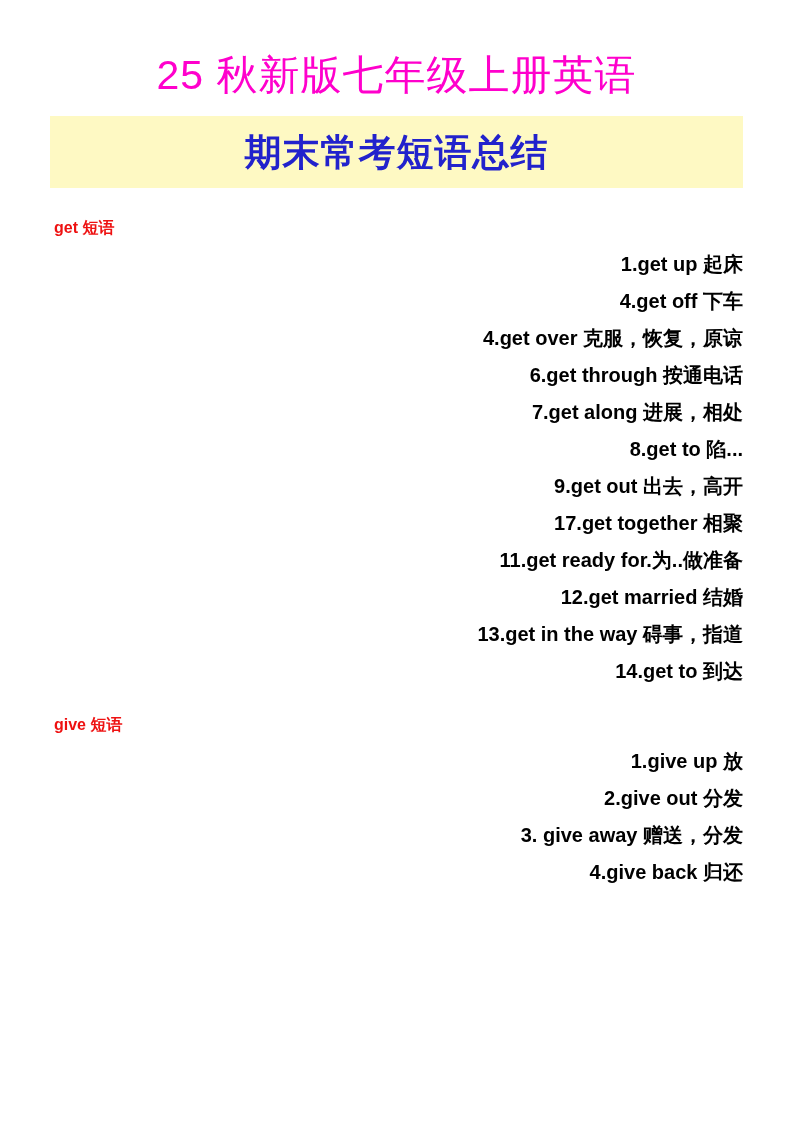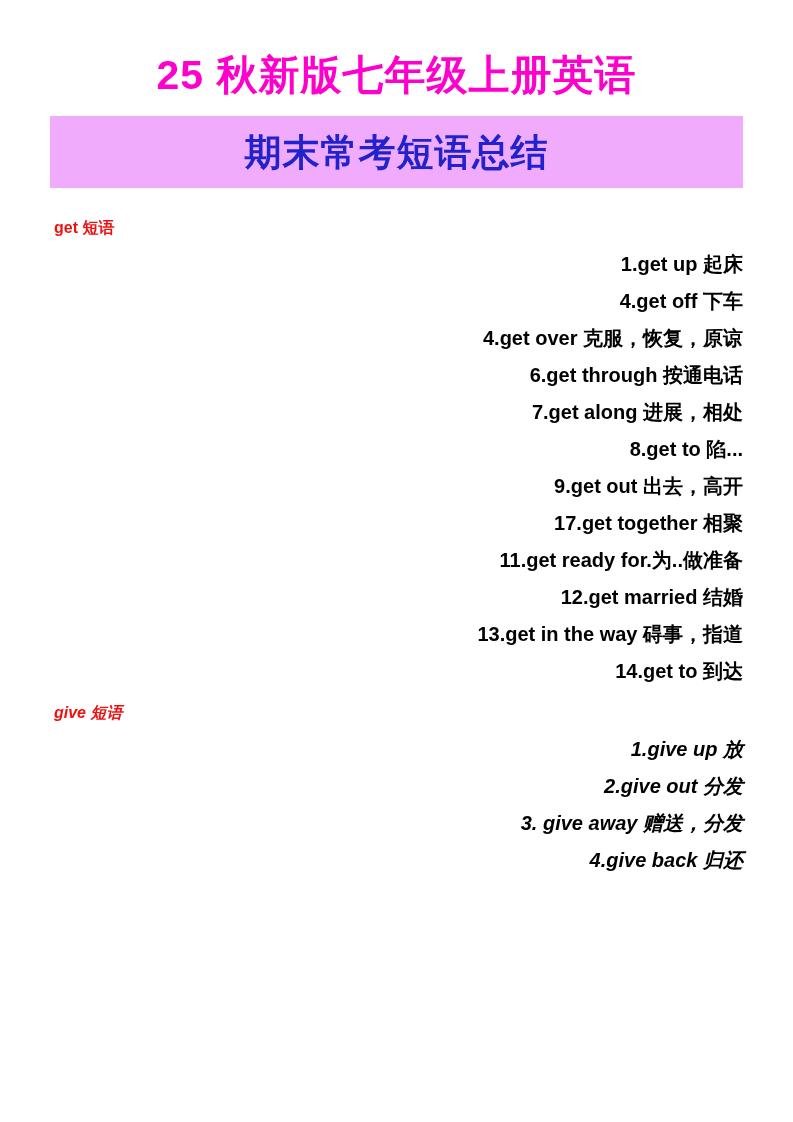--- a/index.html
+++ b/index.html
@@ -19,28 +19,28 @@
     height: 1122px;
     box-sizing: border-box;
     padding: 0 50px;
   }
   .title-main {
     margin: 0;
     padding-top: 52px;
     text-align: center;
     color: #ff00cc;
     font-size: 41px;
-    font-weight: bold;
+    font-weight: normal;
     letter-spacing: 1px;
     line-height: 1.15;
     white-space: nowrap;
   }
   .title-band {
     margin-top: 17px;
-    background: #f0abfc;
+    background: #fef9c3;
     height: 72px;
     display: flex;
     align-items: center;
     justify-content: center;
   }
   .title-sub {
     margin: 0;
     color: #2222cc;
     font-size: 37px;
     font-weight: bold;
@@ -62,22 +62,21 @@
   }
   .entry {
     color: #000000;
     font-size: 20px;
     font-weight: bold;
     margin: 0 0 6px 4px;
     line-height: 1.55;
     text-align: right;
   }
   .section + .section {
-    margin-top: 16px;
-    font-style: italic;
+    margin-top: 28px;
   }
 </style>
 </head>
 <body>
 
 <div class="page">
 
   <h1 class="title-main">25 秋新版七年级上册英语</h1>
 
   <div class="title-band">

